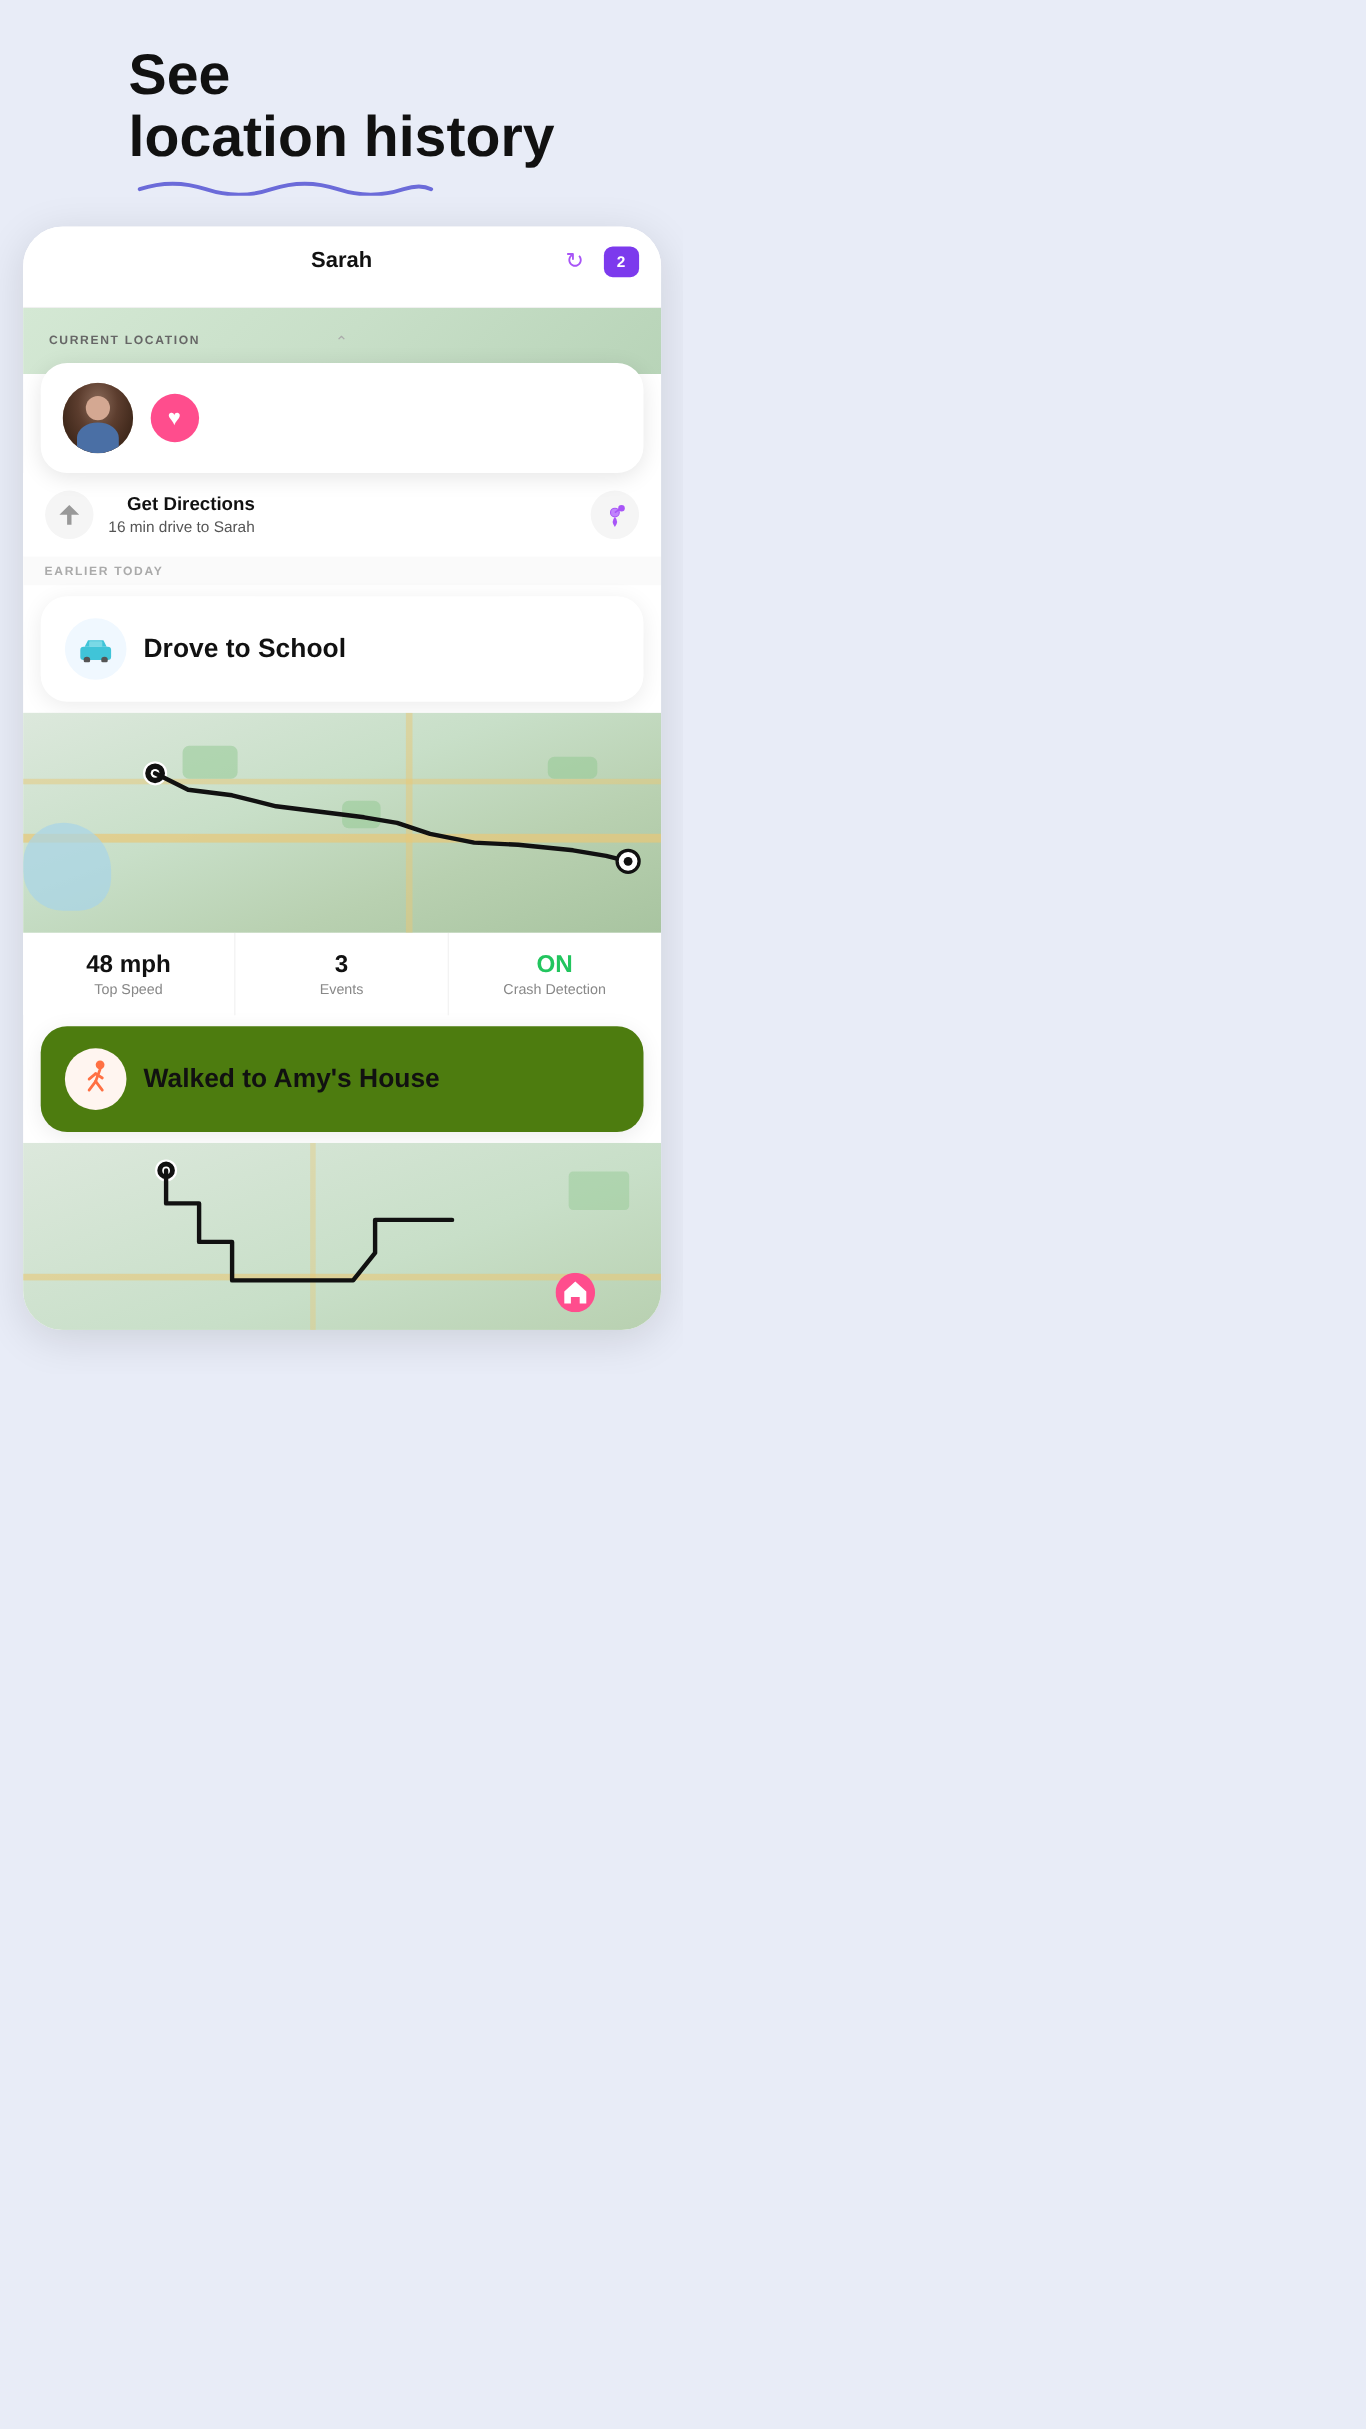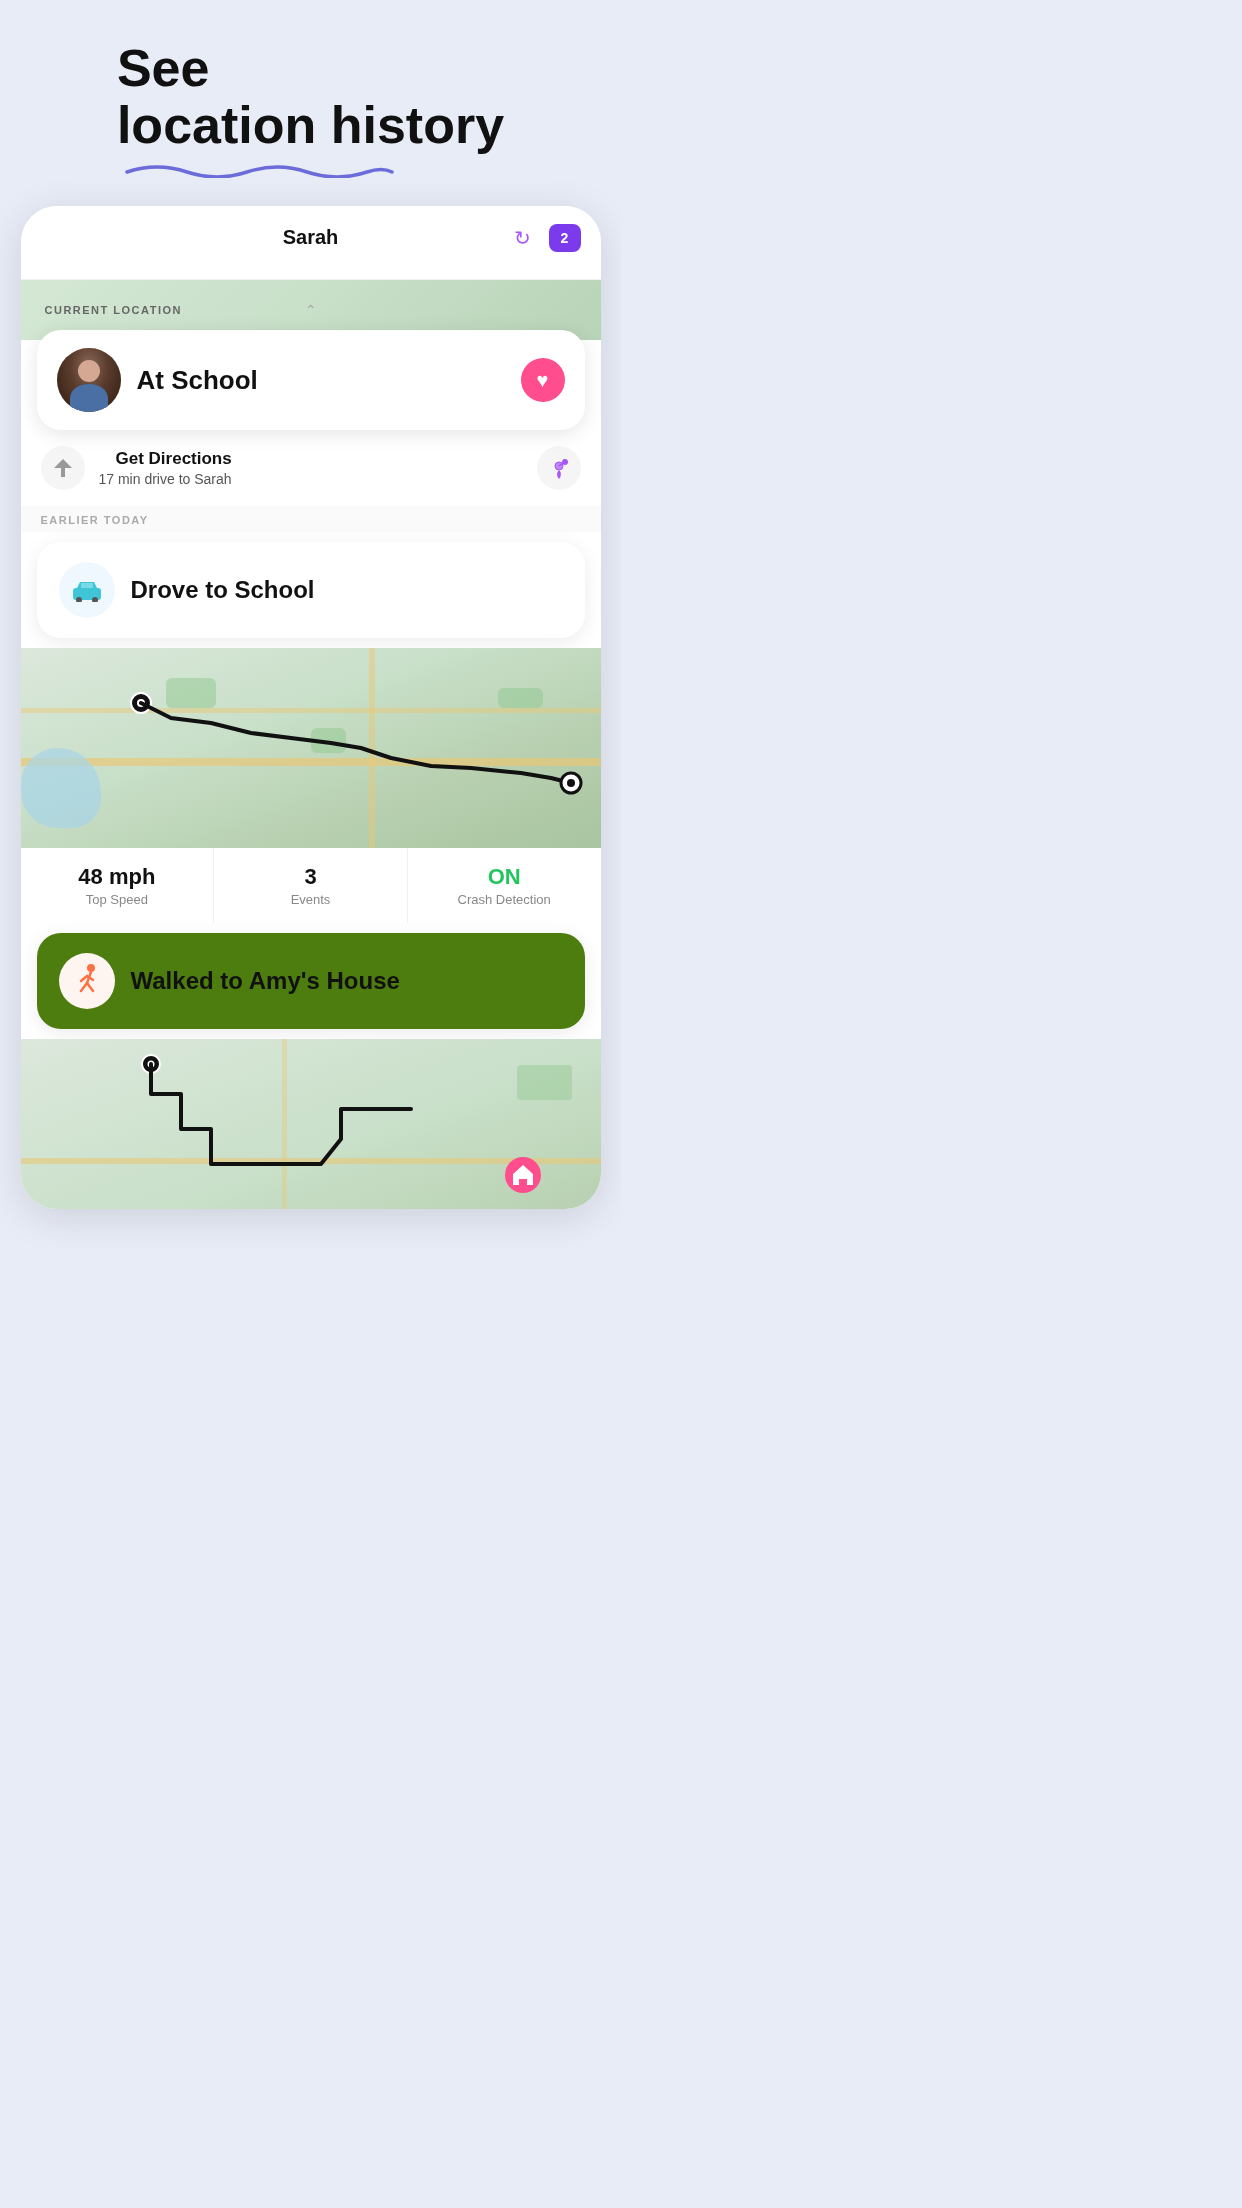--- a/index.html
+++ b/index.html
@@ -427,33 +427,32 @@
   <div class="map-area">
     <div class="map-area-inner"></div>
     <span class="map-label">CURRENT LOCATION</span>
     <div style="position:absolute;top:50%;left:50%;transform:translate(-50%,-50%);color:#aaa;font-size:14px;">⌃</div>
   </div>
 
   <div class="location-card">
     <div class="avatar">
       <div class="avatar-img"></div>
     </div>
-    <span class="location-text">At School</span>
     <div class="heart-btn">♥</div>
   </div>
 
   <div class="directions-row">
     <div class="directions-icon-wrap">
       <svg width="22" height="22" viewBox="0 0 22 22">
         <polygon points="2,11 11,2 20,11 13,11 13,20 9,20 9,11" fill="#999"></polygon>
       </svg>
     </div>
     <div class="directions-text">
       <div class="directions-title">Get Directions</div>
-      <div class="directions-sub">17 min drive to Sarah</div>
+      <div class="directions-sub">16 min drive to Sarah</div>
     </div>
     <div class="location-pin-btn">
       <svg width="22" height="22" viewBox="0 0 22 22">
         <circle cx="11" cy="9" r="4" fill="#c084fc" stroke="#a855f7" stroke-width="1"></circle>
         <path d="M11 13 Q7 17 11 22 Q15 17 11 13Z" fill="#a855f7"></path>
         <circle cx="17" cy="5" r="3" fill="#a855f7"></circle>
         <line x1="11" y1="9" x2="15" y2="6" stroke="#a855f7" stroke-width="1.5"></line>
       </svg>
     </div>
   </div>

